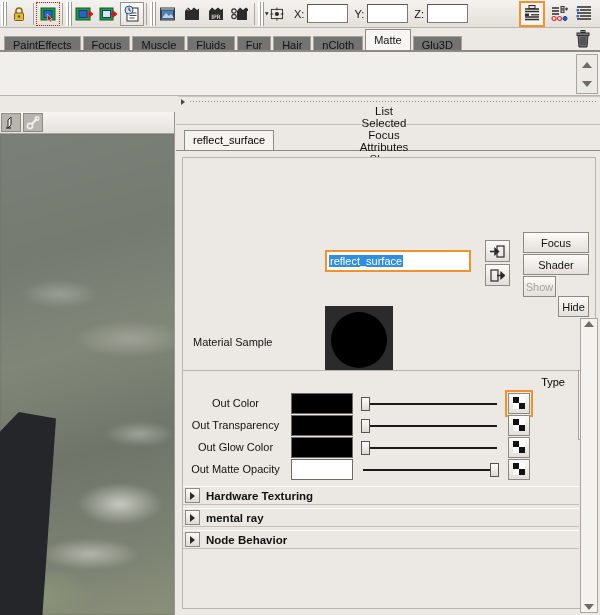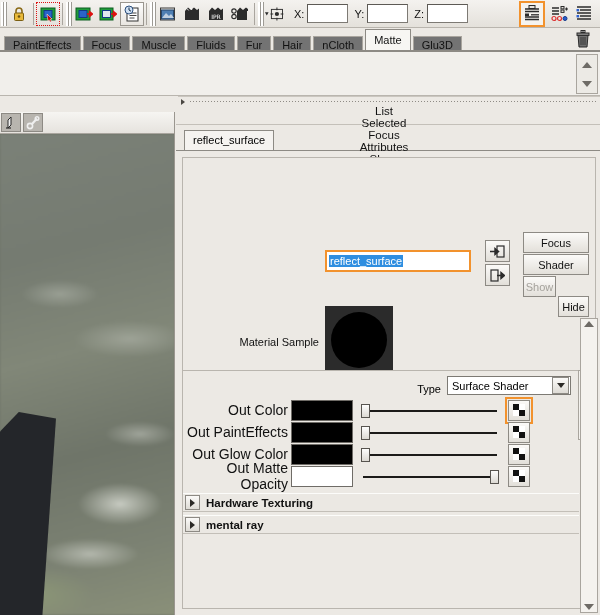--- a/index.html
+++ b/index.html
@@ -116,21 +116,21 @@
              border-bottom: 1px solid #c4c0b9; background: #ece9e4; flex-direction: column; }
   .ae-menu span { font-size: 11.5px; color: #111; margin-right: 14px; cursor: pointer; }
 
   .ae-tabs { height: 26px; padding: 5px 0 0 8px; background: #ece9e4;
              border-bottom: 1px solid #8d8a84; display:flex; align-items:flex-end; }
   .ae-tab { height: 20px; line-height: 19px; padding: 0 8px; font-size: 11px;
             background: #f5f3f0; border: 1px solid #8d8a84; border-bottom: none; cursor: pointer; }
 
   .ae-body { position: absolute; left: 6px; top: 52px; width: 414px; height: 452px;
              background: #ece9e4; border: 1px solid #b9b5ae; }
-  .lbl { font-size: 11px; color: #111; text-align: right; }
+  .lbl { font-size: 11px; color: #111; }
 
   .ss-label { position: absolute; left: 60px; top: 100px; width: 80px; text-align: right; }
   .ss-input {
     position: absolute; left: 146px; top: 92px; width: 146px; height: 22px;
     border: 2px solid #f2922d; background: #fff; padding: 1px 2px;
     display: flex; align-items: center;
   }
   .ss-input .selected { background: #2f8ee0; color: #fff; font-size: 11px; padding: 0 1px; }
 
   .navbtn {
@@ -170,21 +170,21 @@
   .ex-tri-r { width:0;height:0;border-top:4px solid transparent;border-bottom:4px solid transparent;
               border-left:5px solid #2b2926; }
   .ex-tri-d { width:0;height:0;border-left:4px solid transparent;border-right:4px solid transparent;
               border-top:5px solid #2b2926; }
   .sec-title { font-size: 11.5px; font-weight: bold; color: #111; }
 
   .collapsed-bar { display:flex; align-items:center; height: 19px; margin-bottom: 3px;
       background: #ebe8e3; border-top:1px solid #fcfcfa; border-bottom: 1px solid #c3bfb8; }
 
   .arow { display: flex; align-items: center; height: 22px; }
-  .arow .an { width: 108px; text-align: right; font-size: 14px; color: #111; padding-right: 3px; }
+  .arow .an { width: 108px; text-align: center; font-size: 11px; color: #111; padding-right: 3px; }
   .swatch { width: 62px; height: 21px; border: 1px solid #6f6c67; }
   .slider { position: relative; width: 142px; height: 21px; margin-left: 6px; }
   .slider .track { position:absolute; left:4px; right:4px; top: 10px; height: 2px;
                    background: #1c1b19; }
   .slider .thumb { position:absolute; top: 4px; width: 9px; height: 14px;
                    background: linear-gradient(#fdfdfc,#dcd9d3); border: 1px solid #57544f; }
   .mapbtn { width: 22px; height: 21px; margin-left: 7px; border: 1px solid #8d8a84;
             background: linear-gradient(#fbfaf8,#e2dfd9); display:flex;align-items:center;justify-content:center;
             cursor:pointer; }
   .mapbtn.hl { outline: 2px solid #f2922d; outline-offset: 1px; }
@@ -424,26 +424,20 @@
 
       <div class="lbl" style="position:absolute;left:10px;top:178px;width:126px;">Material Sample</div>
       <div class="mat-swatch" style="left:142px;top:148px;">
         <div class="ball"></div>
       </div>
 
       <div class="attr-area" style="left:0;top:212px;width:396px;">
 
         <div class="type-row">
           <span class="t">Type</span>
-          <div class="combo">
-            <span>Surface Shader</span>
-            <span class="arrowbox">
-                <i class="cb-tri"></i>
-              </span>
-          </div>
         </div>
 
 
         <div class="arow">
           <span class="an">Out Color</span>
           <span class="swatch" style="background:#000"></span>
           <span class="slider">
             <i class="track"></i>
               <i class="thumb" style="left:2px"></i>
           </span>
@@ -451,21 +445,21 @@
             <svg width="12" height="12" viewBox="0 0 12 12">
                 <rect width="6" height="6" x="0" y="0" fill="#111"></rect>
                 <rect width="6" height="6" x="6" y="6" fill="#111"></rect>
                 <rect width="6" height="6" x="6" y="0" fill="#fff"></rect>
                 <rect width="6" height="6" x="0" y="6" fill="#fff"></rect>
               </svg>
           </span>
         </div>
 
         <div class="arow">
-          <span class="an">Out PaintEffects</span>
+          <span class="an">Out Transparency</span>
           <span class="swatch" style="background:#000"></span>
           <span class="slider">
             <i class="track"></i>
               <i class="thumb" style="left:2px"></i>
           </span>
           <span class="mapbtn">
             <svg width="12" height="12" viewBox="0 0 12 12">
                 <rect width="6" height="6" x="0" y="0" fill="#111"></rect>
                 <rect width="6" height="6" x="6" y="6" fill="#111"></rect>
                 <rect width="6" height="6" x="6" y="0" fill="#fff"></rect>
@@ -515,20 +509,26 @@
               <i class="ex-tri-r"></i>
             </span>
           <span class="sec-title">Hardware Texturing</span>
         </div>
         <div class="collapsed-bar">
           <span class="exp-btn">
               <i class="ex-tri-r"></i>
             </span>
           <span class="sec-title">mental ray</span>
         </div>
+        <div class="collapsed-bar">
+          <span class="exp-btn">
+              <i class="ex-tri-r"></i>
+            </span>
+          <span class="sec-title">Node Behavior</span>
+        </div>
 
       </div>
 
       <div class="ae-scroll" style="right:1px;top:212px;height:70px;">
         <div class="tri-up"></div>
         <div class="tri-dn"></div>
       </div>
 
     </div>
   </div>

